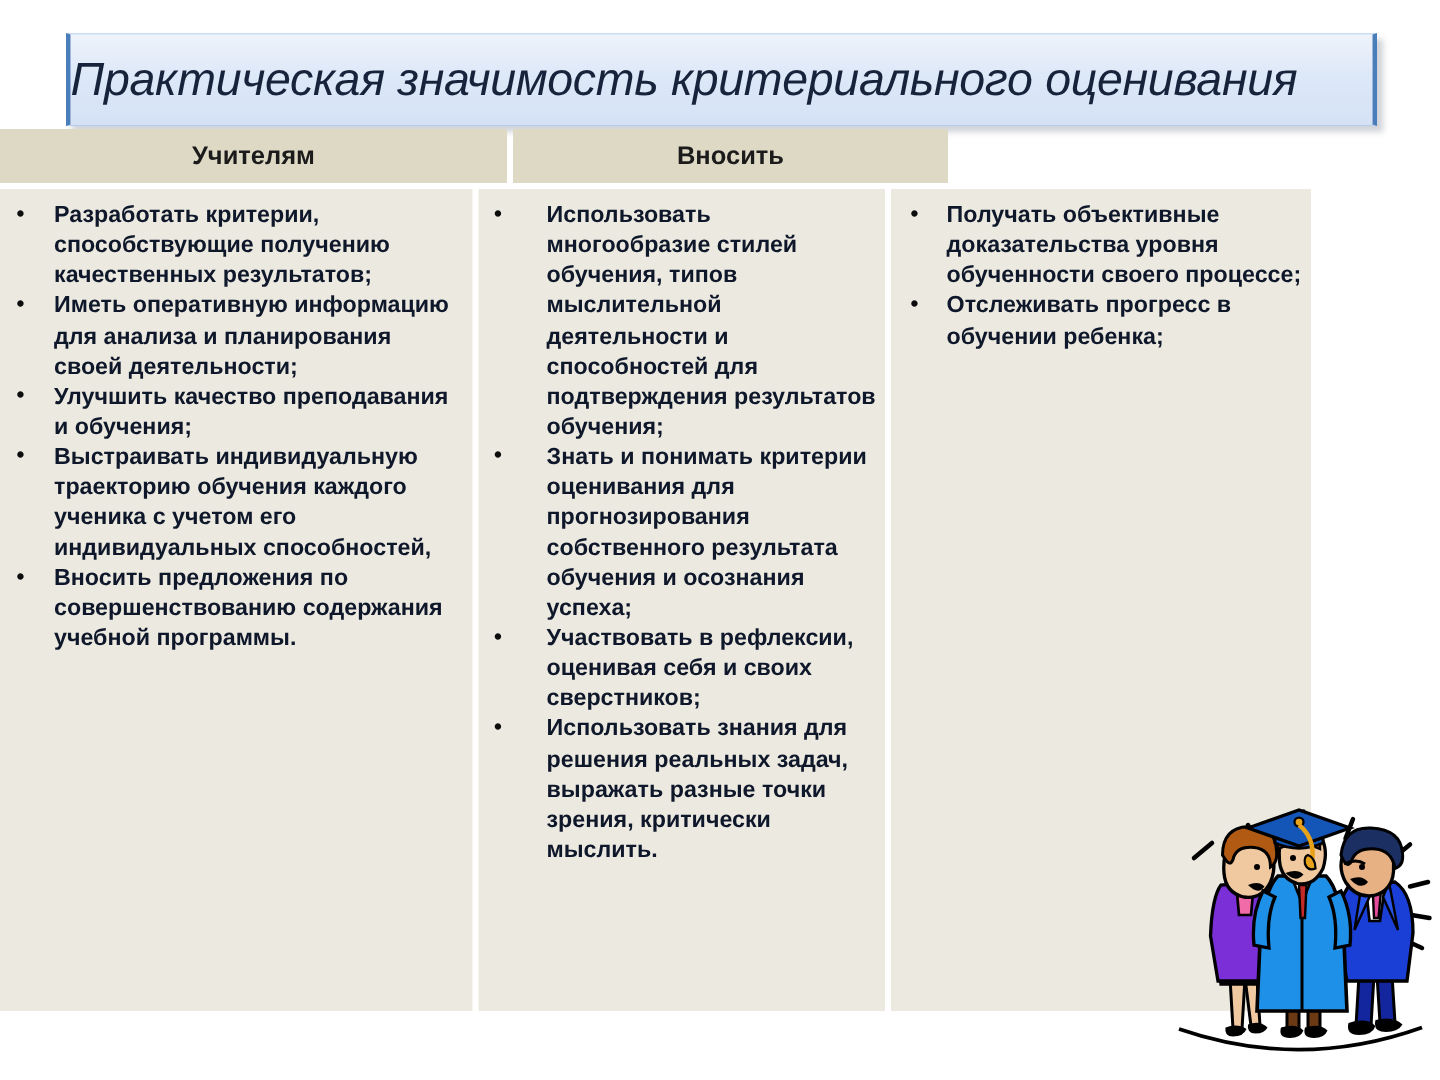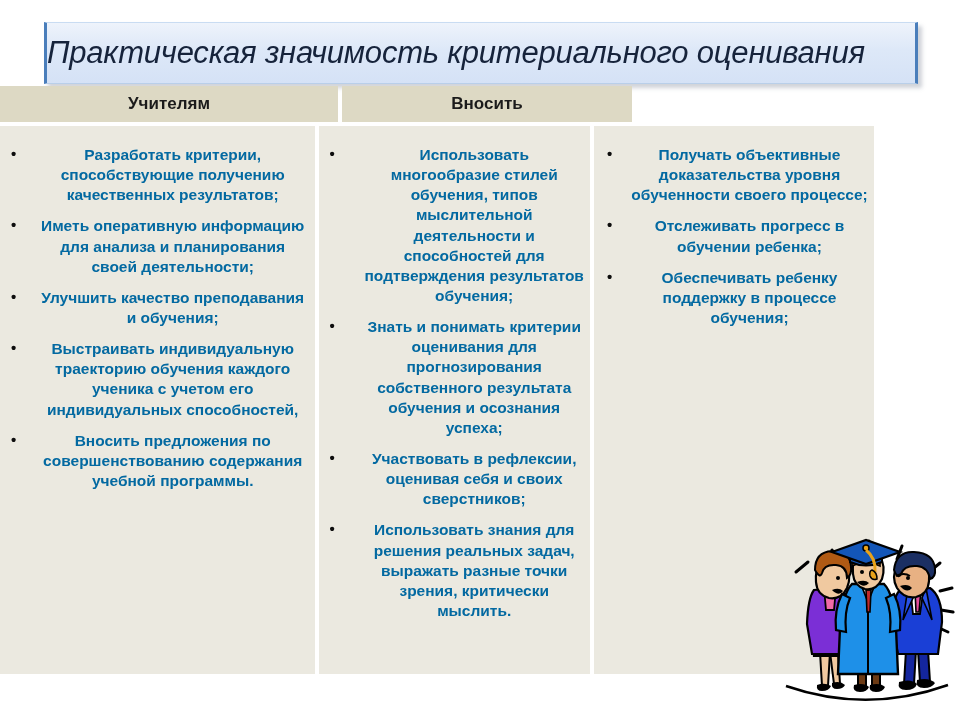--- a/index.html
+++ b/index.html
@@ -86,26 +86,25 @@
   .td.c3 { width: 300px; margin-left: 4px; }
 
   ul.bullets {
     list-style: none;
     margin: 0;
     padding: 0;
   }
   ul.bullets li {
     position: relative;
     padding-left: 36px;
-    margin: 11px 0 0 0;
+    margin: 0 0 0 0;
     font-size: 15.5px;
     font-weight: bold;
     line-height: 1.30;
-    color: #0369a1;
-    text-align: center;
+    color: #0f172a;
   }
   ul.bullets li::before {
     content: "\2022";
     position: absolute;
     left: 11px;
     top: -1px;
     font-size: 15px;
     color: #0d0d0d;
   }
   .td.c1 ul.bullets li { font-size: 15.5px; }
@@ -160,21 +159,20 @@
         <li>Знать и понимать критерии оценивания для прогнозирования собственного результата обучения и  осознания успеха;</li>
         <li>Участвовать в рефлексии, оценивая себя и своих сверстников;</li>
         <li>Использовать знания для решения реальных задач, выражать разные точки зрения, критически мыслить.</li>
       </ul>
     </div>
 
     <div class="td c3">
       <ul class="bullets">
         <li>Получать объективные доказательства уровня обученности своего процессе;</li>
         <li>Отслеживать прогресс в обучении ребенка;</li>
-        <li>Обеспечивать ребенку поддержку в процессе обучения;</li>
       </ul>
     </div>
 
   </div>
 </div>
 
 <div class="clipart">
   <svg width="190" height="192" viewBox="0 0 190 192" xmlns="http://www.w3.org/2000/svg">
 
     <g stroke="#000000" stroke-width="3" stroke-linecap="round">

